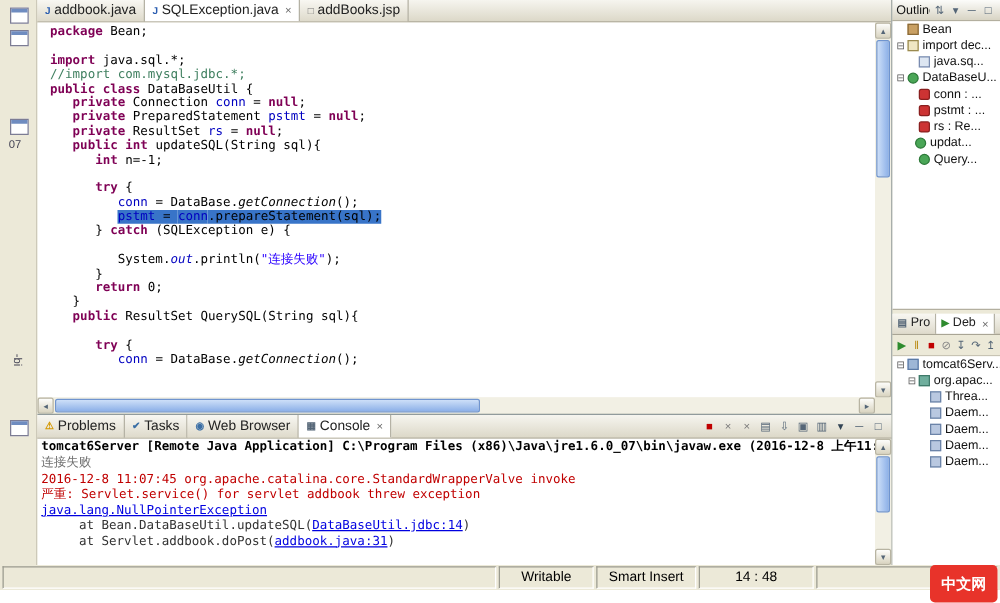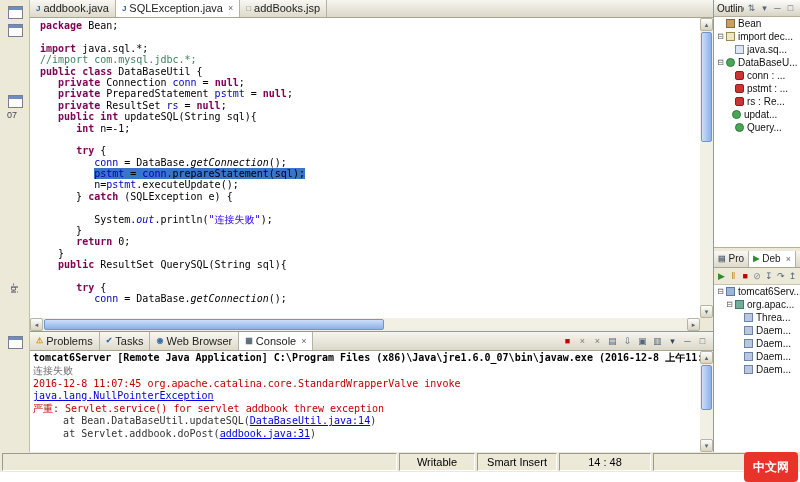--- a/index.html
+++ b/index.html
@@ -138,21 +138,20 @@
         <div class="code-line"><span class="tok kw">public</span><span class="tok pl"> </span><span class="tok kw">class</span><span class="tok pl"> DataBaseUtil {</span></div>
         <div class="code-line"><span class="tok pl">   </span><span class="tok kw">private</span><span class="tok pl"> Connection </span><span class="tok fld">conn</span><span class="tok pl"> = </span><span class="tok kw">null</span><span class="tok pl">;</span></div>
         <div class="code-line"><span class="tok pl">   </span><span class="tok kw">private</span><span class="tok pl"> PreparedStatement </span><span class="tok fld">pstmt</span><span class="tok pl"> = </span><span class="tok kw">null</span><span class="tok pl">;</span></div>
         <div class="code-line"><span class="tok pl">   </span><span class="tok kw">private</span><span class="tok pl"> ResultSet </span><span class="tok fld">rs</span><span class="tok pl"> = </span><span class="tok kw">null</span><span class="tok pl">;</span></div>
         <div class="code-line"><span class="tok pl">   </span><span class="tok kw">public</span><span class="tok pl"> </span><span class="tok kw">int</span><span class="tok pl"> updateSQL(String sql){</span></div>
         <div class="code-line"><span class="tok pl">      </span><span class="tok kw">int</span><span class="tok pl"> n=-1;</span></div>
         <div class="code-line">&nbsp;</div>
         <div class="code-line"><span class="tok pl">      </span><span class="tok kw">try</span><span class="tok pl"> {</span></div>
         <div class="code-line"><span class="tok pl">         </span><span class="tok fld">conn</span><span class="tok pl"> = DataBase.</span><span class="tok itl">getConnection</span><span class="tok pl">();</span></div>
         <div class="code-line"><span class="tok pl">         </span><span class="tok fld selbg">pstmt</span><span class="tok pl selbg"> = </span><span class="tok fld selbg">conn</span><span class="tok pl selbg">.prepareStatement(sql);</span></div>
-        <div class="code-line"><span class="tok pl">         </span><span class="tok pl">n=</span><span class="tok fld">pstmt</span><span class="tok pl">.executeUpdate();</span></div>
         <div class="code-line"><span class="tok pl">      } </span><span class="tok kw">catch</span><span class="tok pl"> (SQLException e) {</span></div>
         <div class="code-line">&nbsp;</div>
         <div class="code-line"><span class="tok pl">         System.</span><span class="tok sfld">out</span><span class="tok pl">.println(</span><span class="tok str">"连接失败"</span><span class="tok pl">);</span></div>
         <div class="code-line"><span class="tok pl">      }</span></div>
         <div class="code-line"><span class="tok pl">      </span><span class="tok kw">return</span><span class="tok pl"> 0;</span></div>
         <div class="code-line"><span class="tok pl">   }</span></div>
         <div class="code-line"><span class="tok pl">   </span><span class="tok kw">public</span><span class="tok pl"> ResultSet QuerySQL(String sql){</span></div>
         <div class="code-line">&nbsp;</div>
         <div class="code-line"><span class="tok pl">      </span><span class="tok kw">try</span><span class="tok pl"> {</span></div>
         <div class="code-line"><span class="tok pl">         </span><span class="tok fld">conn</span><span class="tok pl"> = DataBase.</span><span class="tok itl">getConnection</span><span class="tok pl">();</span></div>
@@ -314,23 +313,23 @@
           <span class="tbicon" style="color: rgb(51, 68, 85);">▾</span>
           <span class="tbicon" style="color: rgb(85, 102, 119);">─</span>
           <span class="tbicon" style="color: rgb(85, 102, 119);">□</span>
         </div>
     </div>
     <div id="console">
       <div class="con-title">tomcat6Server [Remote Java Application] C:\Program Files (x86)\Java\jre1.6.0_07\bin\javaw.exe (2016-12-8 上午11:05:49)</div>
       <div>
           <div class="con-line"><span class="cs-dim">连接失败</span></div>
           <div class="con-line"><span class="cs-red">2016-12-8 11:07:45 org.apache.catalina.core.StandardWrapperValve invoke</span></div>
+          <div class="con-line"><span class="cs-red">严重: Servlet.service() for servlet addbook threw exception</span></div>
           <div class="con-line"><span class="cs-link">java.lang.NullPointerException</span></div>
-          <div class="con-line"><span class="cs-red">严重: Servlet.service() for servlet addbook threw exception</span></div>
-          <div class="con-line"><span class="cs-dark">	at Bean.DataBaseUtil.updateSQL(</span><span class="cs-link">DataBaseUtil.java:14</span><span class="cs-dark">)</span></div>
+          <div class="con-line"><span class="cs-dark">	at Bean.DataBaseUtil.updateSQL(</span><span class="cs-link">DataBaseUtil.jdbc:14</span><span class="cs-dark">)</span></div>
           <div class="con-line"><span class="cs-dark">	at Servlet.addbook.doPost(</span><span class="cs-link">addbook.java:31</span><span class="cs-dark">)</span></div>
         </div>
     </div>
     <div id="console-vscroll" class="scroll-track">
       <span class="sbtn" style="top:0">▴</span>
       <span class="vthumb" style="top:14px;height:45px"></span>
       <span class="sbtn" style="bottom:0">▾</span>
     </div>
   </div>
 

